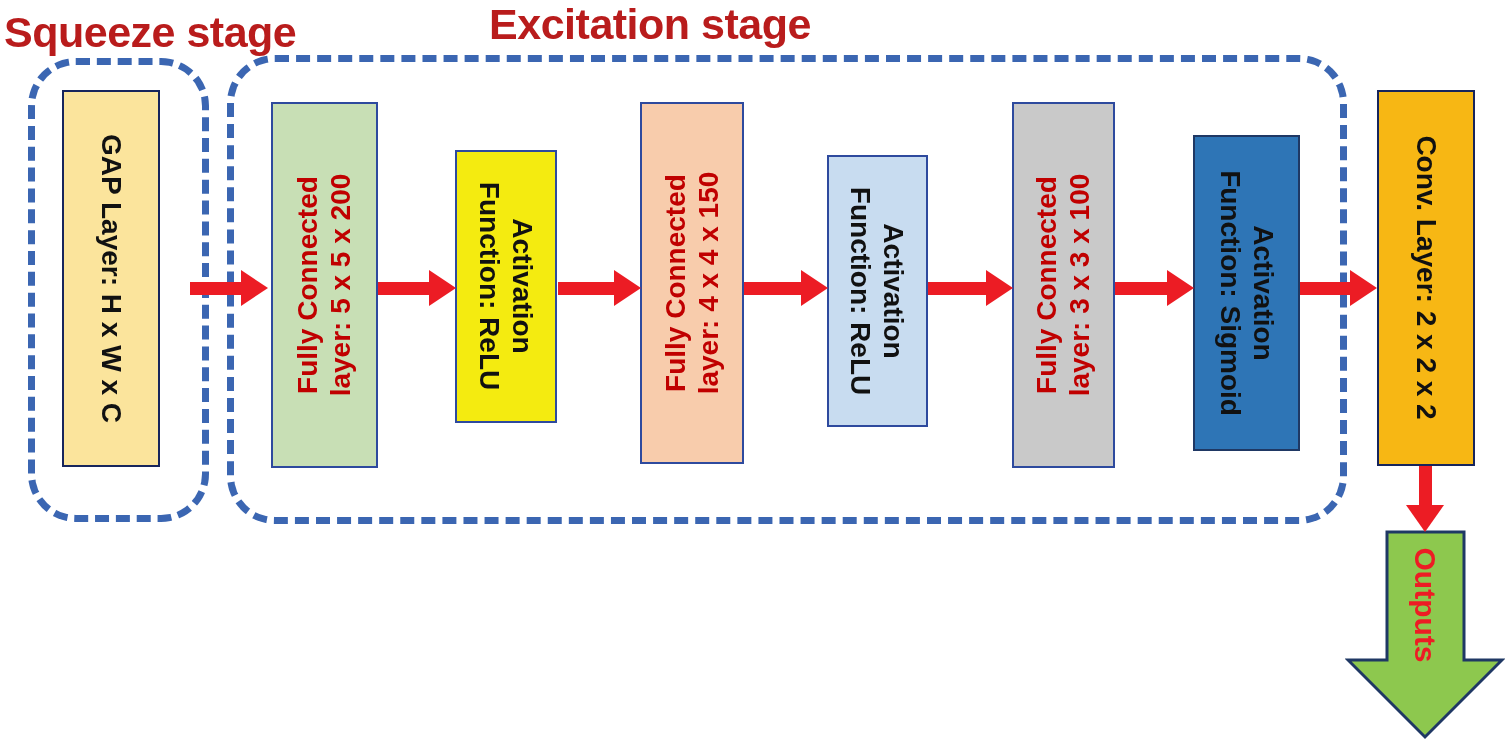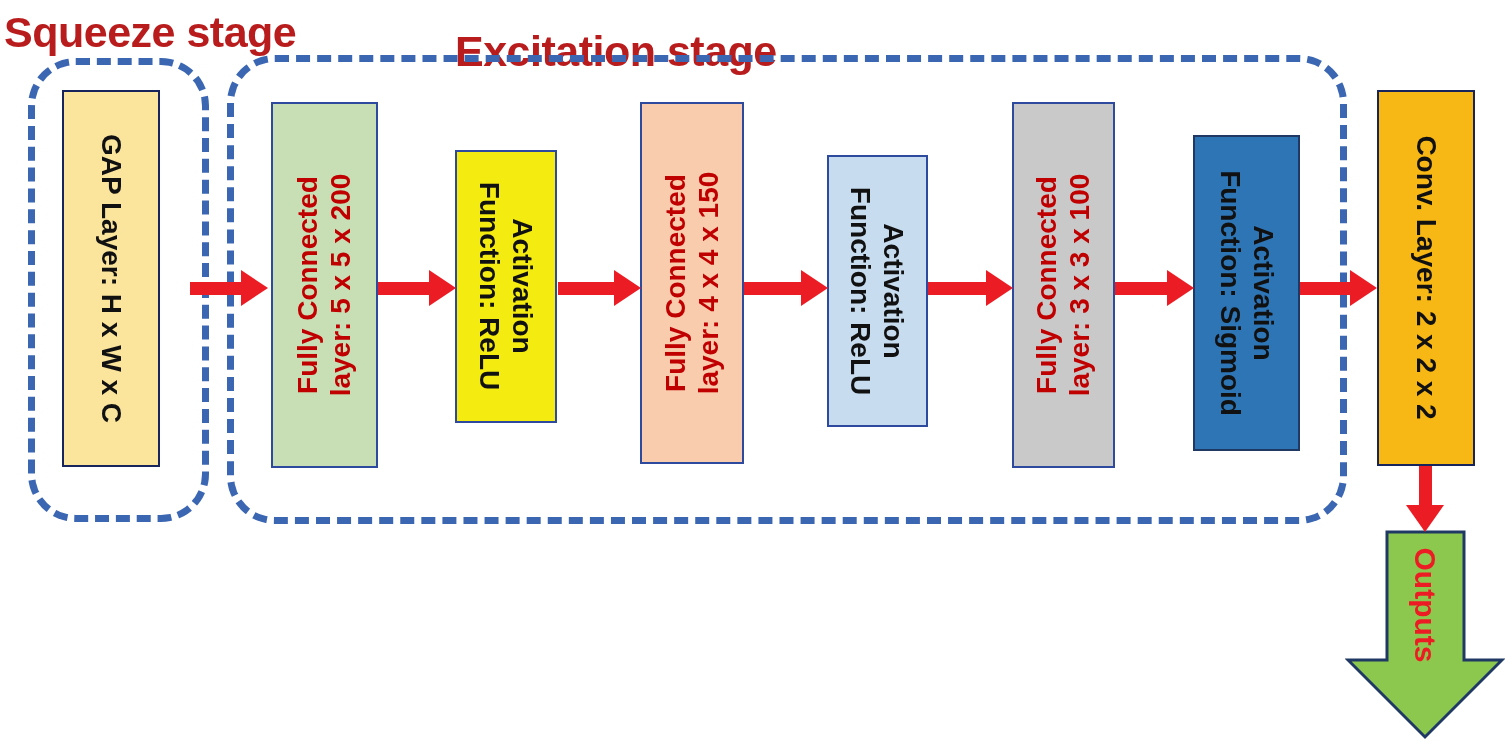--- a/index.html
+++ b/index.html
@@ -52,21 +52,21 @@
     display:flex; align-items:center; justify-content:center; z-index:4;
   }
   #outputs-label-wrap .txt { font-weight:700; font-size:30px; white-space:nowrap; }
 </style>
 </head>
 <body>
 
 <div id="canvas">
 
   <div class="stage-label" style="left:4px; top:8px;">Squeeze stage</div>
-  <div class="stage-label" style="left:455px; top:0px; width:390px; text-align:left;margin-top:27px;">Excitation stage</div>
+  <div class="stage-label" style="left:455px; top:0px; width:390px; text-align:center;">Excitation stage</div>
 
   <div class="dashed-rect" style="left:28px; top:58px; width:167px; height:450px;"></div>
   <div class="dashed-rect" style="left:227px; top:55px; width:1106px; height:455px;"></div>
 
   <div class="node" style="left: 62px; top: 90px; width: 98px; height: 377px; border: 2px solid rgb(23, 37, 92); background: rgb(251, 228, 156);">
     <div class="txt rot-cw" style="color: rgb(17, 17, 17);">GAP Layer: H x W x C</div>
   </div>
 
   <div class="node" style="left: 271px; top: 102px; width: 107px; height: 366px; border: 2px solid rgb(46, 74, 158); background: rgb(200, 223, 181);">
     <div class="txt rot-ccw" style="color: rgb(192, 0, 0);">

